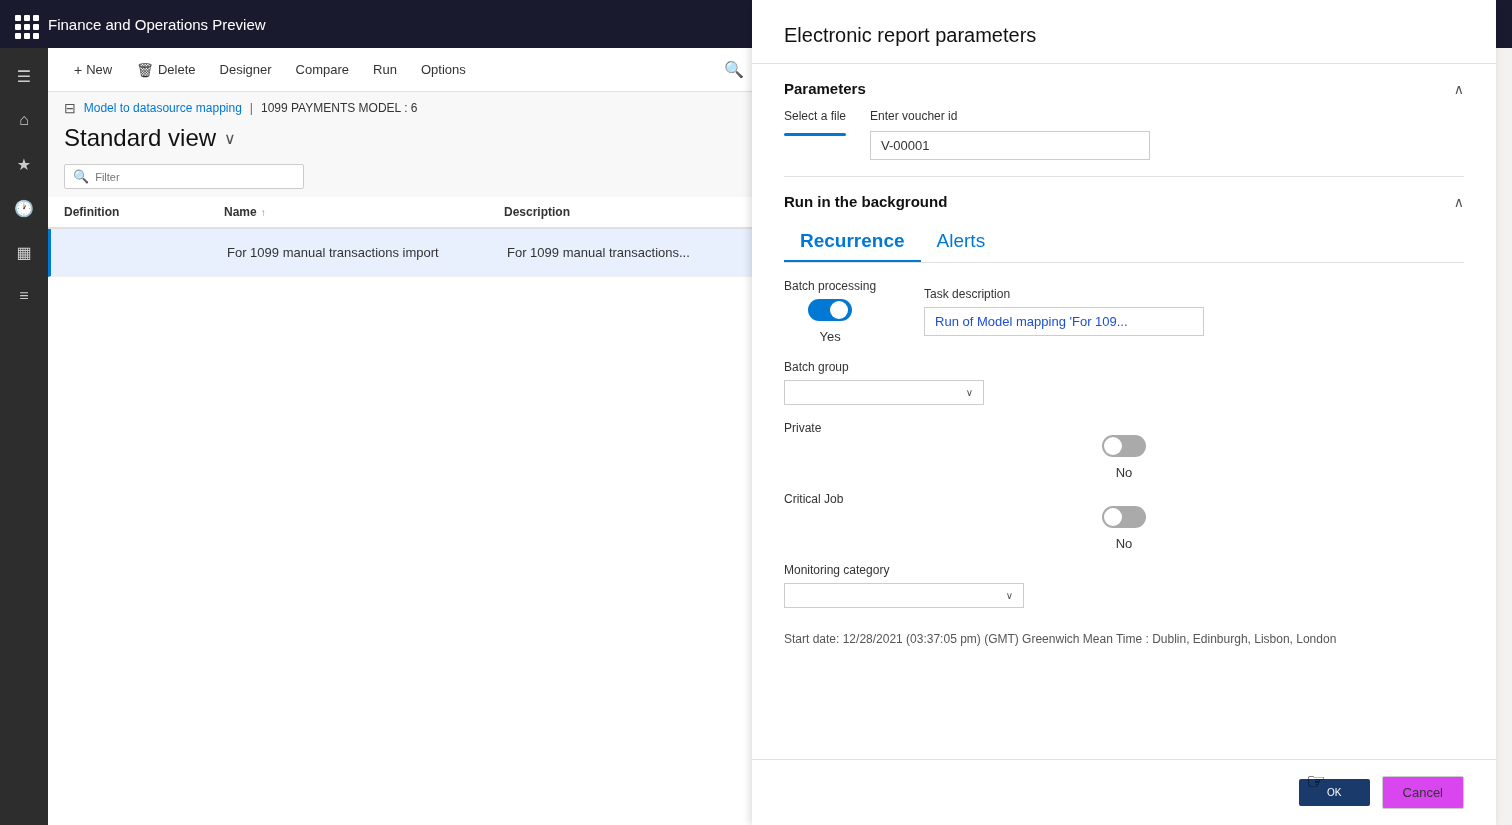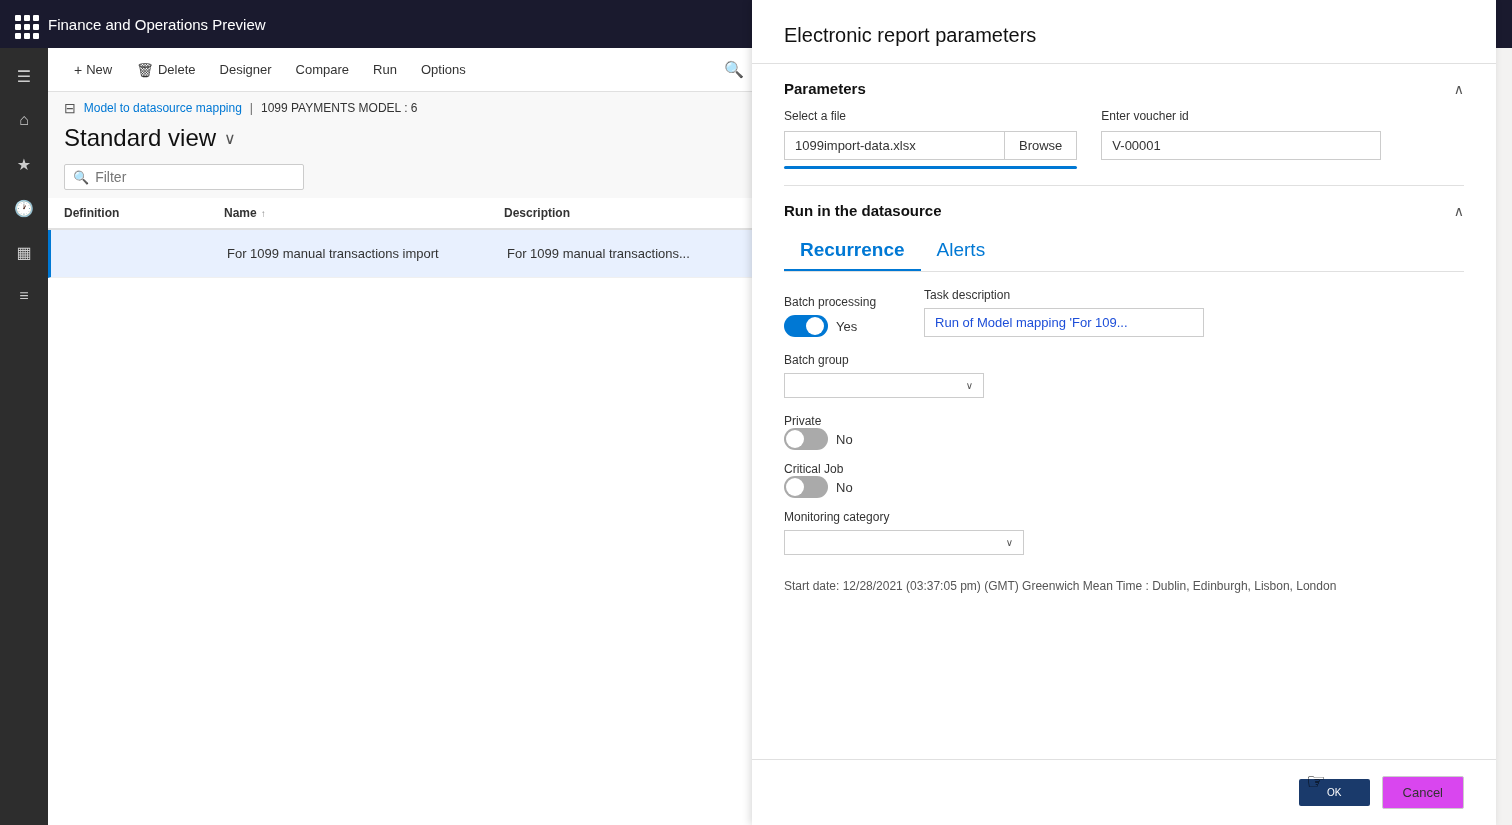--- a/index.html
+++ b/index.html
@@ -111,21 +111,21 @@
       padding: 4px 16px 8px;
       background: #f8f8f8;
     }
     .filter-input {
       display: flex; align-items: center;
       background: #fff; border: 1px solid #ccc;
       border-radius: 2px; padding: 4px 8px;
       width: 240px; gap: 6px;
     }
     .filter-input input {
-      border: none; outline: none; font-size: 14px; color: #14532d; width: 100%; background: transparent;
+      border: none; outline: none; font-size: 11px; color: #14532d; width: 100%; background: transparent;
     }
     .filter-input-icon { color: #888; font-size: 13px; }
 
     
     .data-table {
       flex: 1;
       background: #fff;
       margin: 0;
       overflow: auto;
     }
@@ -213,28 +213,28 @@
     
     .background-section { padding: 16px 32px; }
     .tabs-row { display: flex; gap: 0; margin-bottom: 16px; border-bottom: 1px solid #e0e0e0; }
     .tab-item {
       padding: 8px 16px; font-size: 19px; cursor: pointer;
       color: #0078d4; border-bottom: 2px solid transparent;
     }
     .tab-item.active { border-bottom: 2px solid #0078d4; font-weight: 600; }
 
     .form-row {
-      display: flex; gap: 48px; align-items: flex-end;
+      display: flex; gap: 48px; align-items: center;
       margin-bottom: 16px;
     }
     .field-group { display: flex; flex-direction: column; gap: 6px; }
     .field-label { font-size: 12px; color: #333; }
 
     
-    .toggle-row { display: flex; align-items: center; gap: 8px; }
+    .toggle-row { display: flex; align-items: center; gap: 8px; flex-direction: column; }
     .toggle {
       width: 44px; height: 22px; border-radius: 11px;
       position: relative; cursor: pointer; border: none; outline: none;
     }
     .toggle.on { background: #0078d4; }
     .toggle.off { background: #aaa; }
     .toggle::after {
       content: '';
       position: absolute;
       width: 18px; height: 18px;
@@ -401,38 +401,34 @@
   </div>
 
   <div class="panel-section">
     <div class="section-header">
       <span class="section-title">Parameters</span>
       <span class="collapse-icon">∧</span>
     </div>
     <div class="params-grid">
       <div class="param-group">
         <div class="param-label">Select a file</div>
-        <div class="file-input-row">
-          <input type="text" class="file-text-input" value="1099import-data.xlsx" style="">
-          <button class="browse-btn">Browse</button>
-        </div>
         <div class="file-progress"></div>
       </div>
       <div class="param-group">
         <div class="param-label">Enter voucher id</div>
         <input type="text" class="voucher-input" value="V-00001" style="">
       </div>
     </div>
   </div>
 
   <hr class="section-divider">
 
   <div class="background-section">
     <div class="section-header">
-      <span class="section-title">Run in the datasource</span>
+      <span class="section-title">Run in the background</span>
       <span class="collapse-icon">∧</span>
     </div>
 
     <div class="tabs-row">
       <div class="tab-item active">Recurrence</div>
       <div class="tab-item">Alerts</div>
     </div>
 
     <div class="form-row">
       <div class="field-group">

